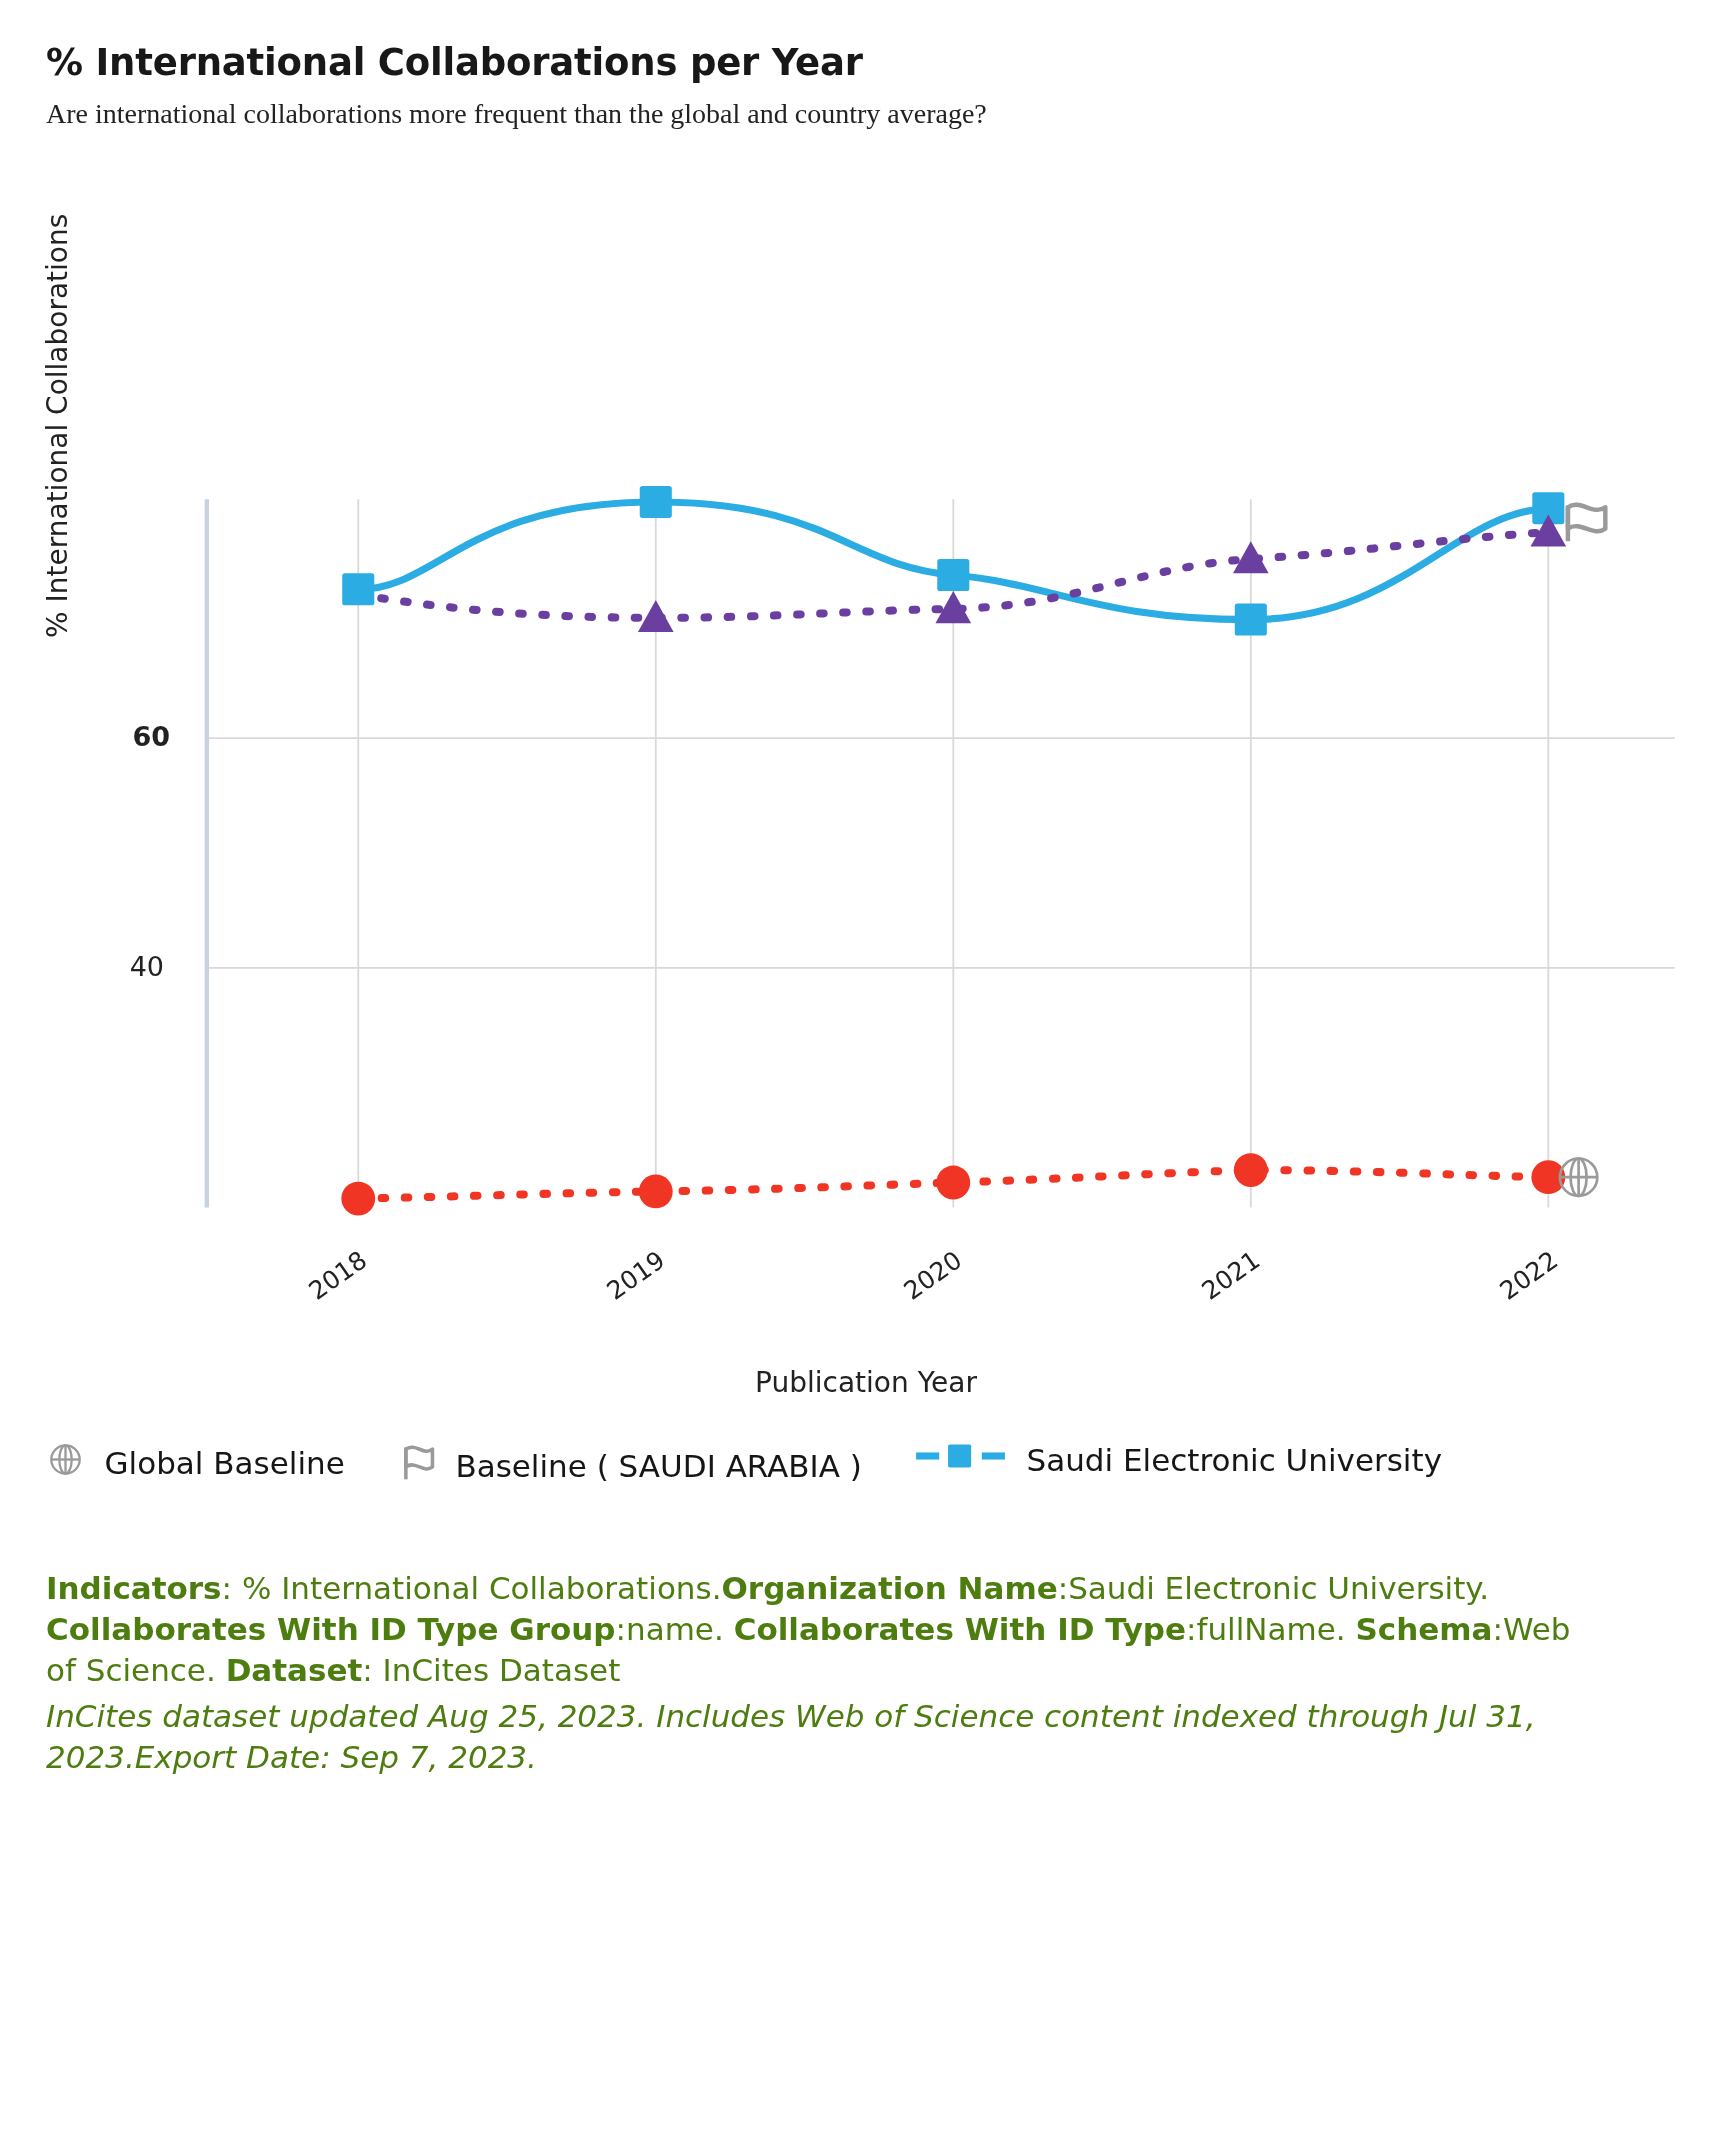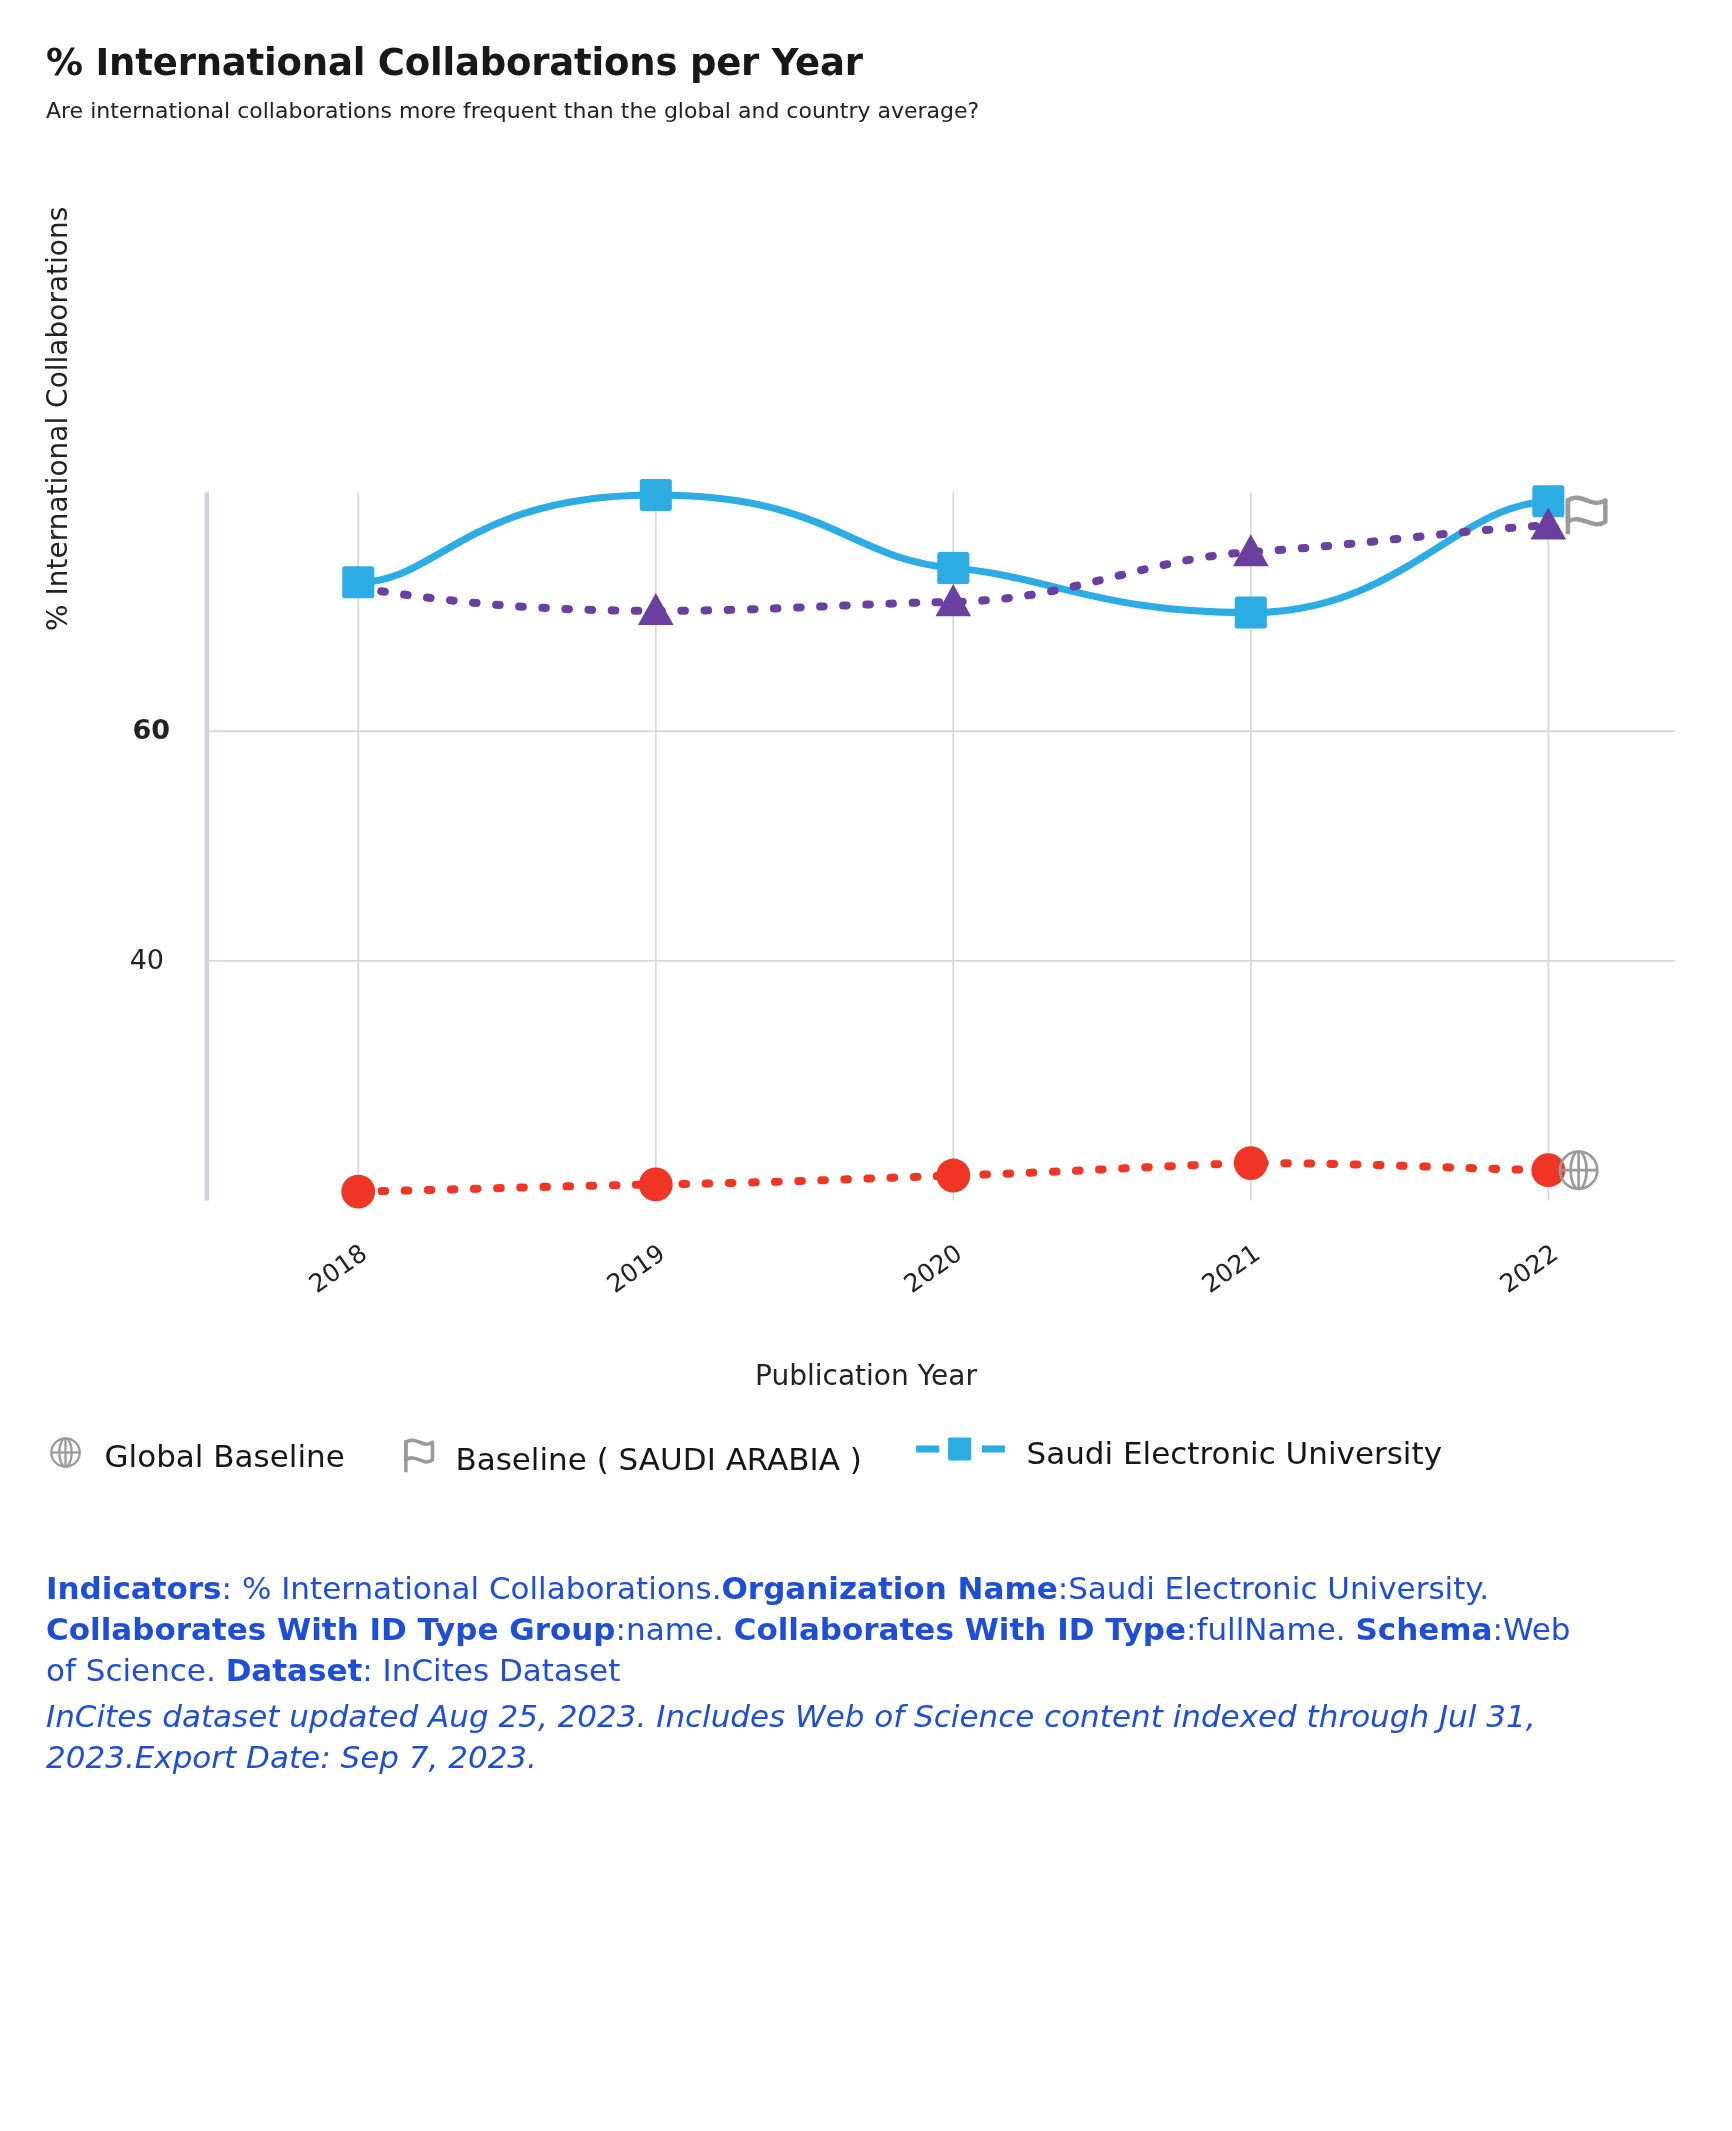--- a/index.html
+++ b/index.html
@@ -22,24 +22,25 @@
     padding: 32px 46px;
   }
   .title {
     font-size: 37px;
     font-weight: bold;
     letter-spacing: -0.2px;
     color: #181818;
     margin: 9px 0 0 0;
   }
   .subtitle {
-    font-size: 22px;
+    font-size: 28px;
     font-weight: normal;
     color: #222222;
     margin: 14.3px 0 0 0;
+    font-family: Liberation Serif, serif;
   }
   .chart-area {
     position: relative;
     margin-top: 62px;
     width: 1640px;
     height: 1060px;
   }
   .plot-wrap {
     position: absolute;
     left: 0;
@@ -86,21 +87,21 @@
     margin-right: 52px;
   }
   .legend-label { white-space: nowrap; }
   .footer {
     position: absolute;
     left: 46px;
     top: 1568px;
     width: 1551px;
     font-size: 31px;
     line-height: 1.32;
-    color: #1d4ed8;
+    color: #4d7c0f;
   }
   .footer b { font-weight: bold; }
   .footer .note {
     font-style: italic;
     display: block;
     margin-top: 5.3px;
   }
   .tick-x {
     position: absolute;
     font-size: 25px;

